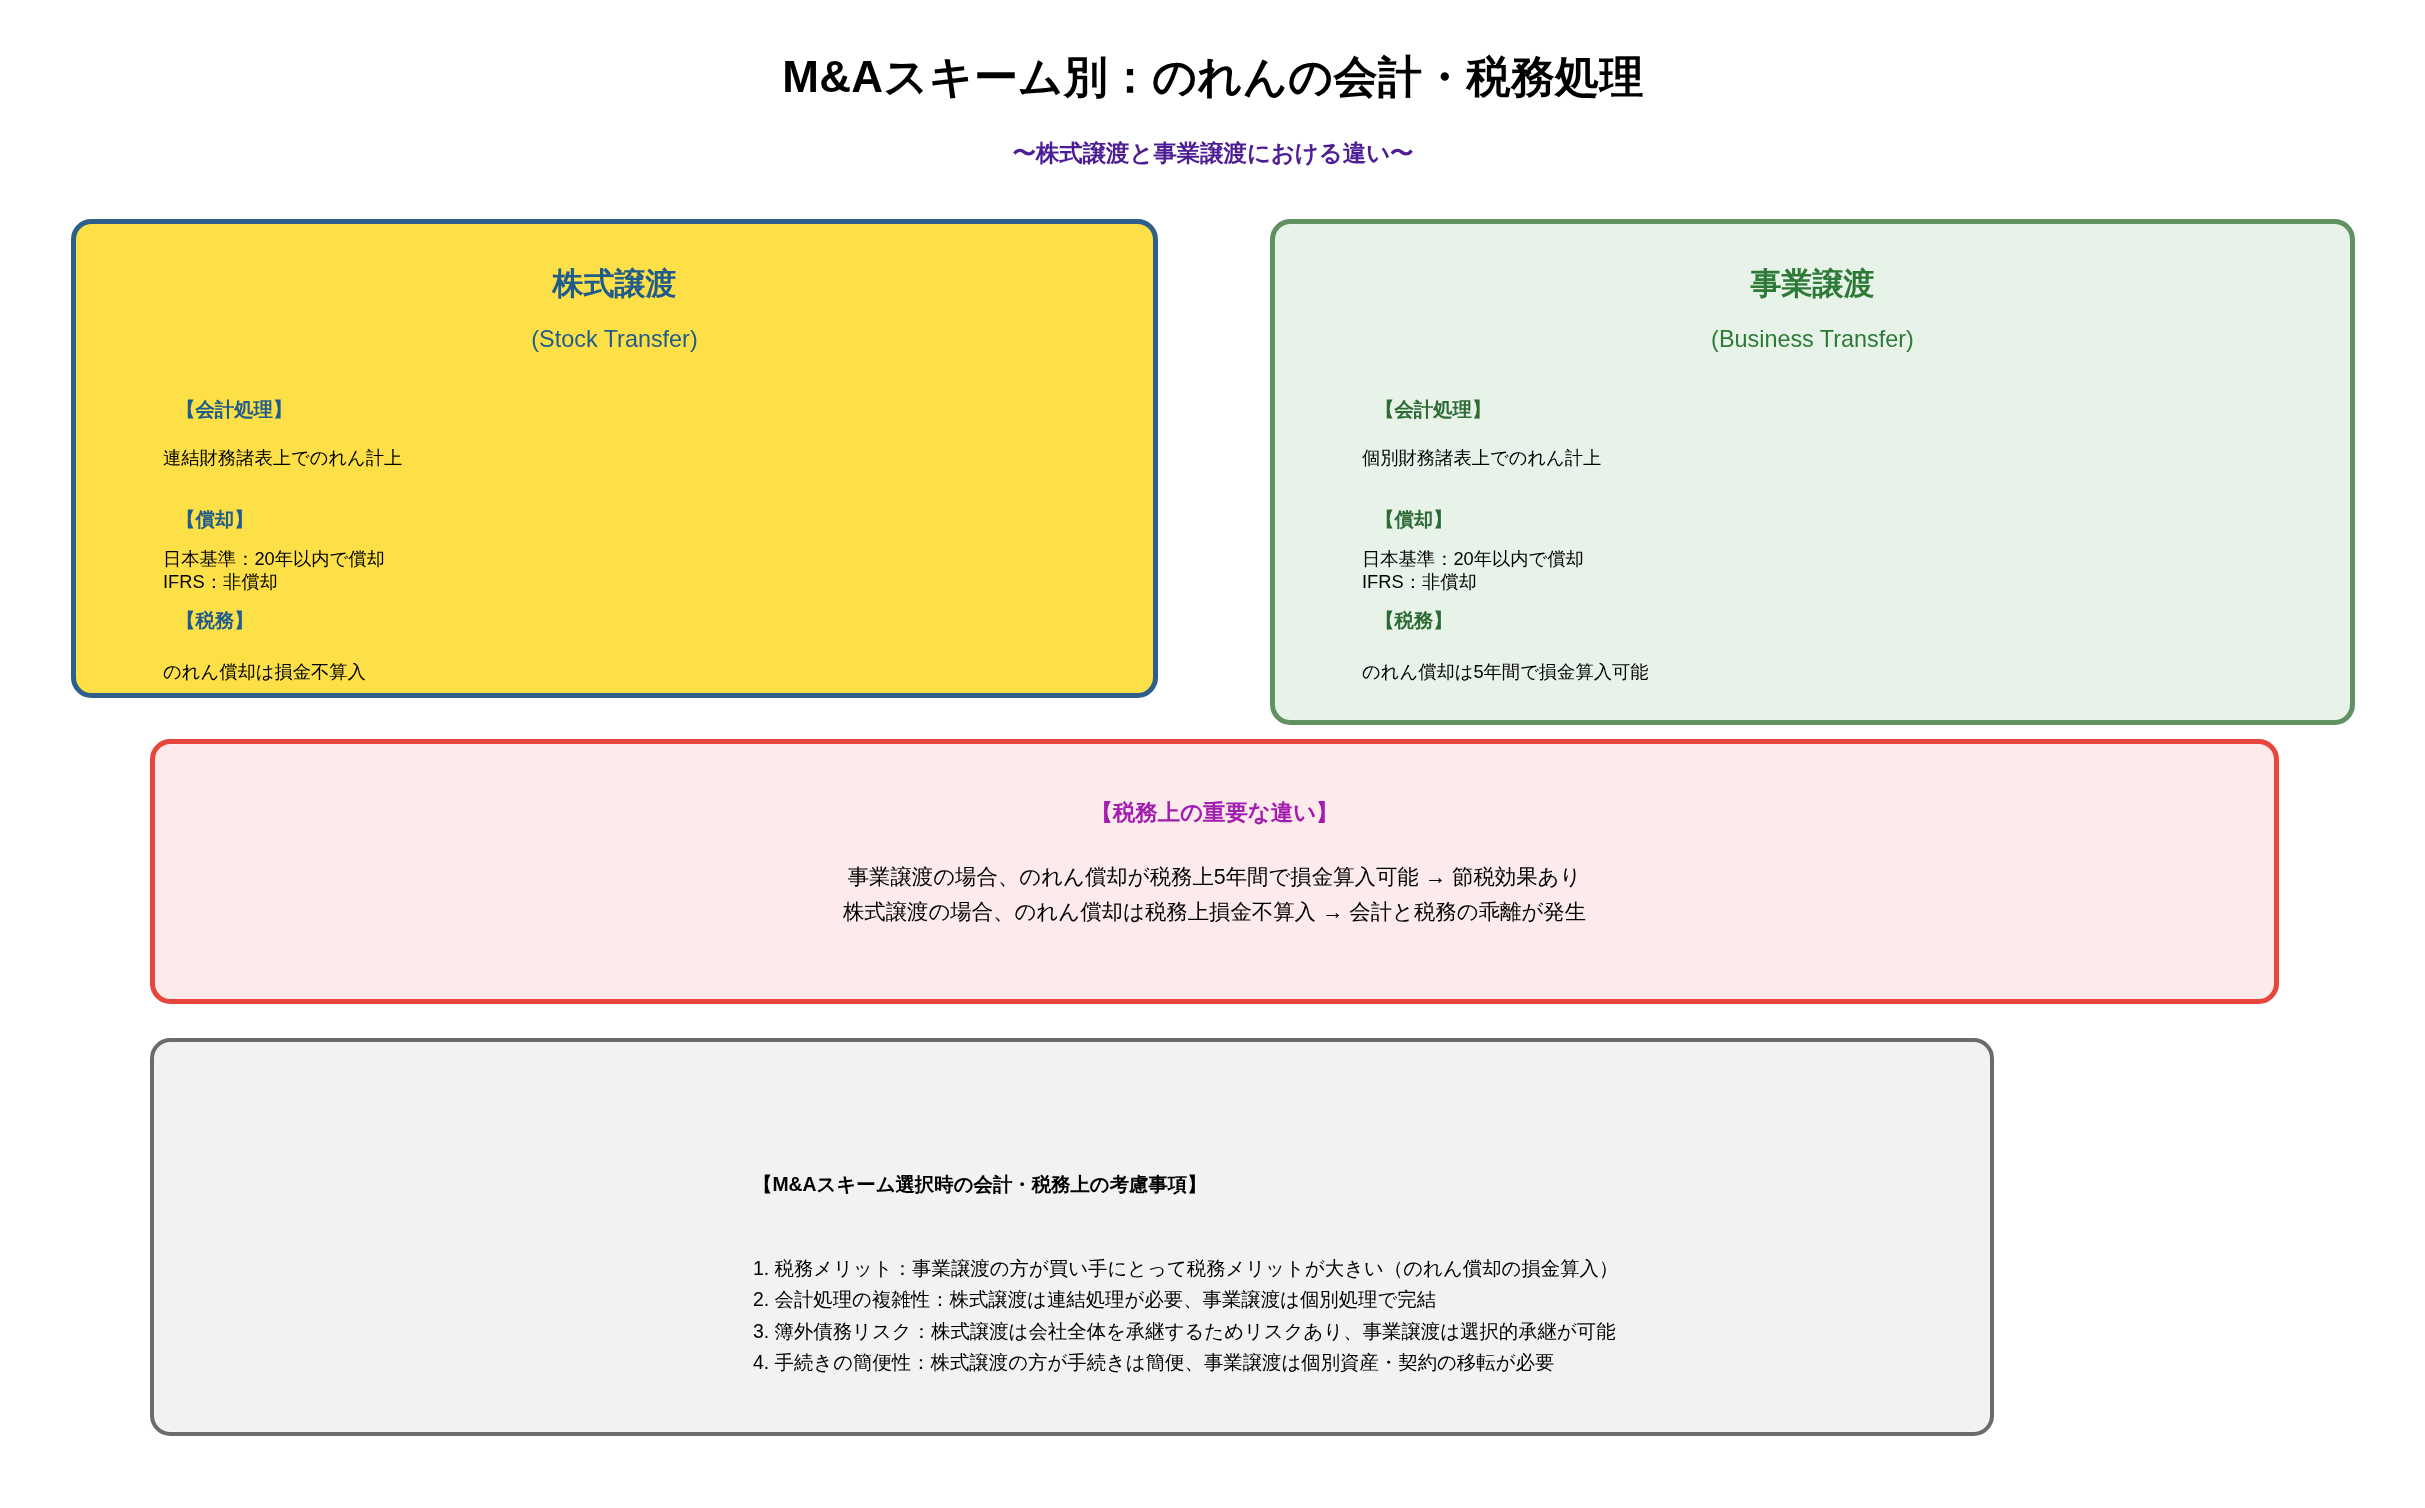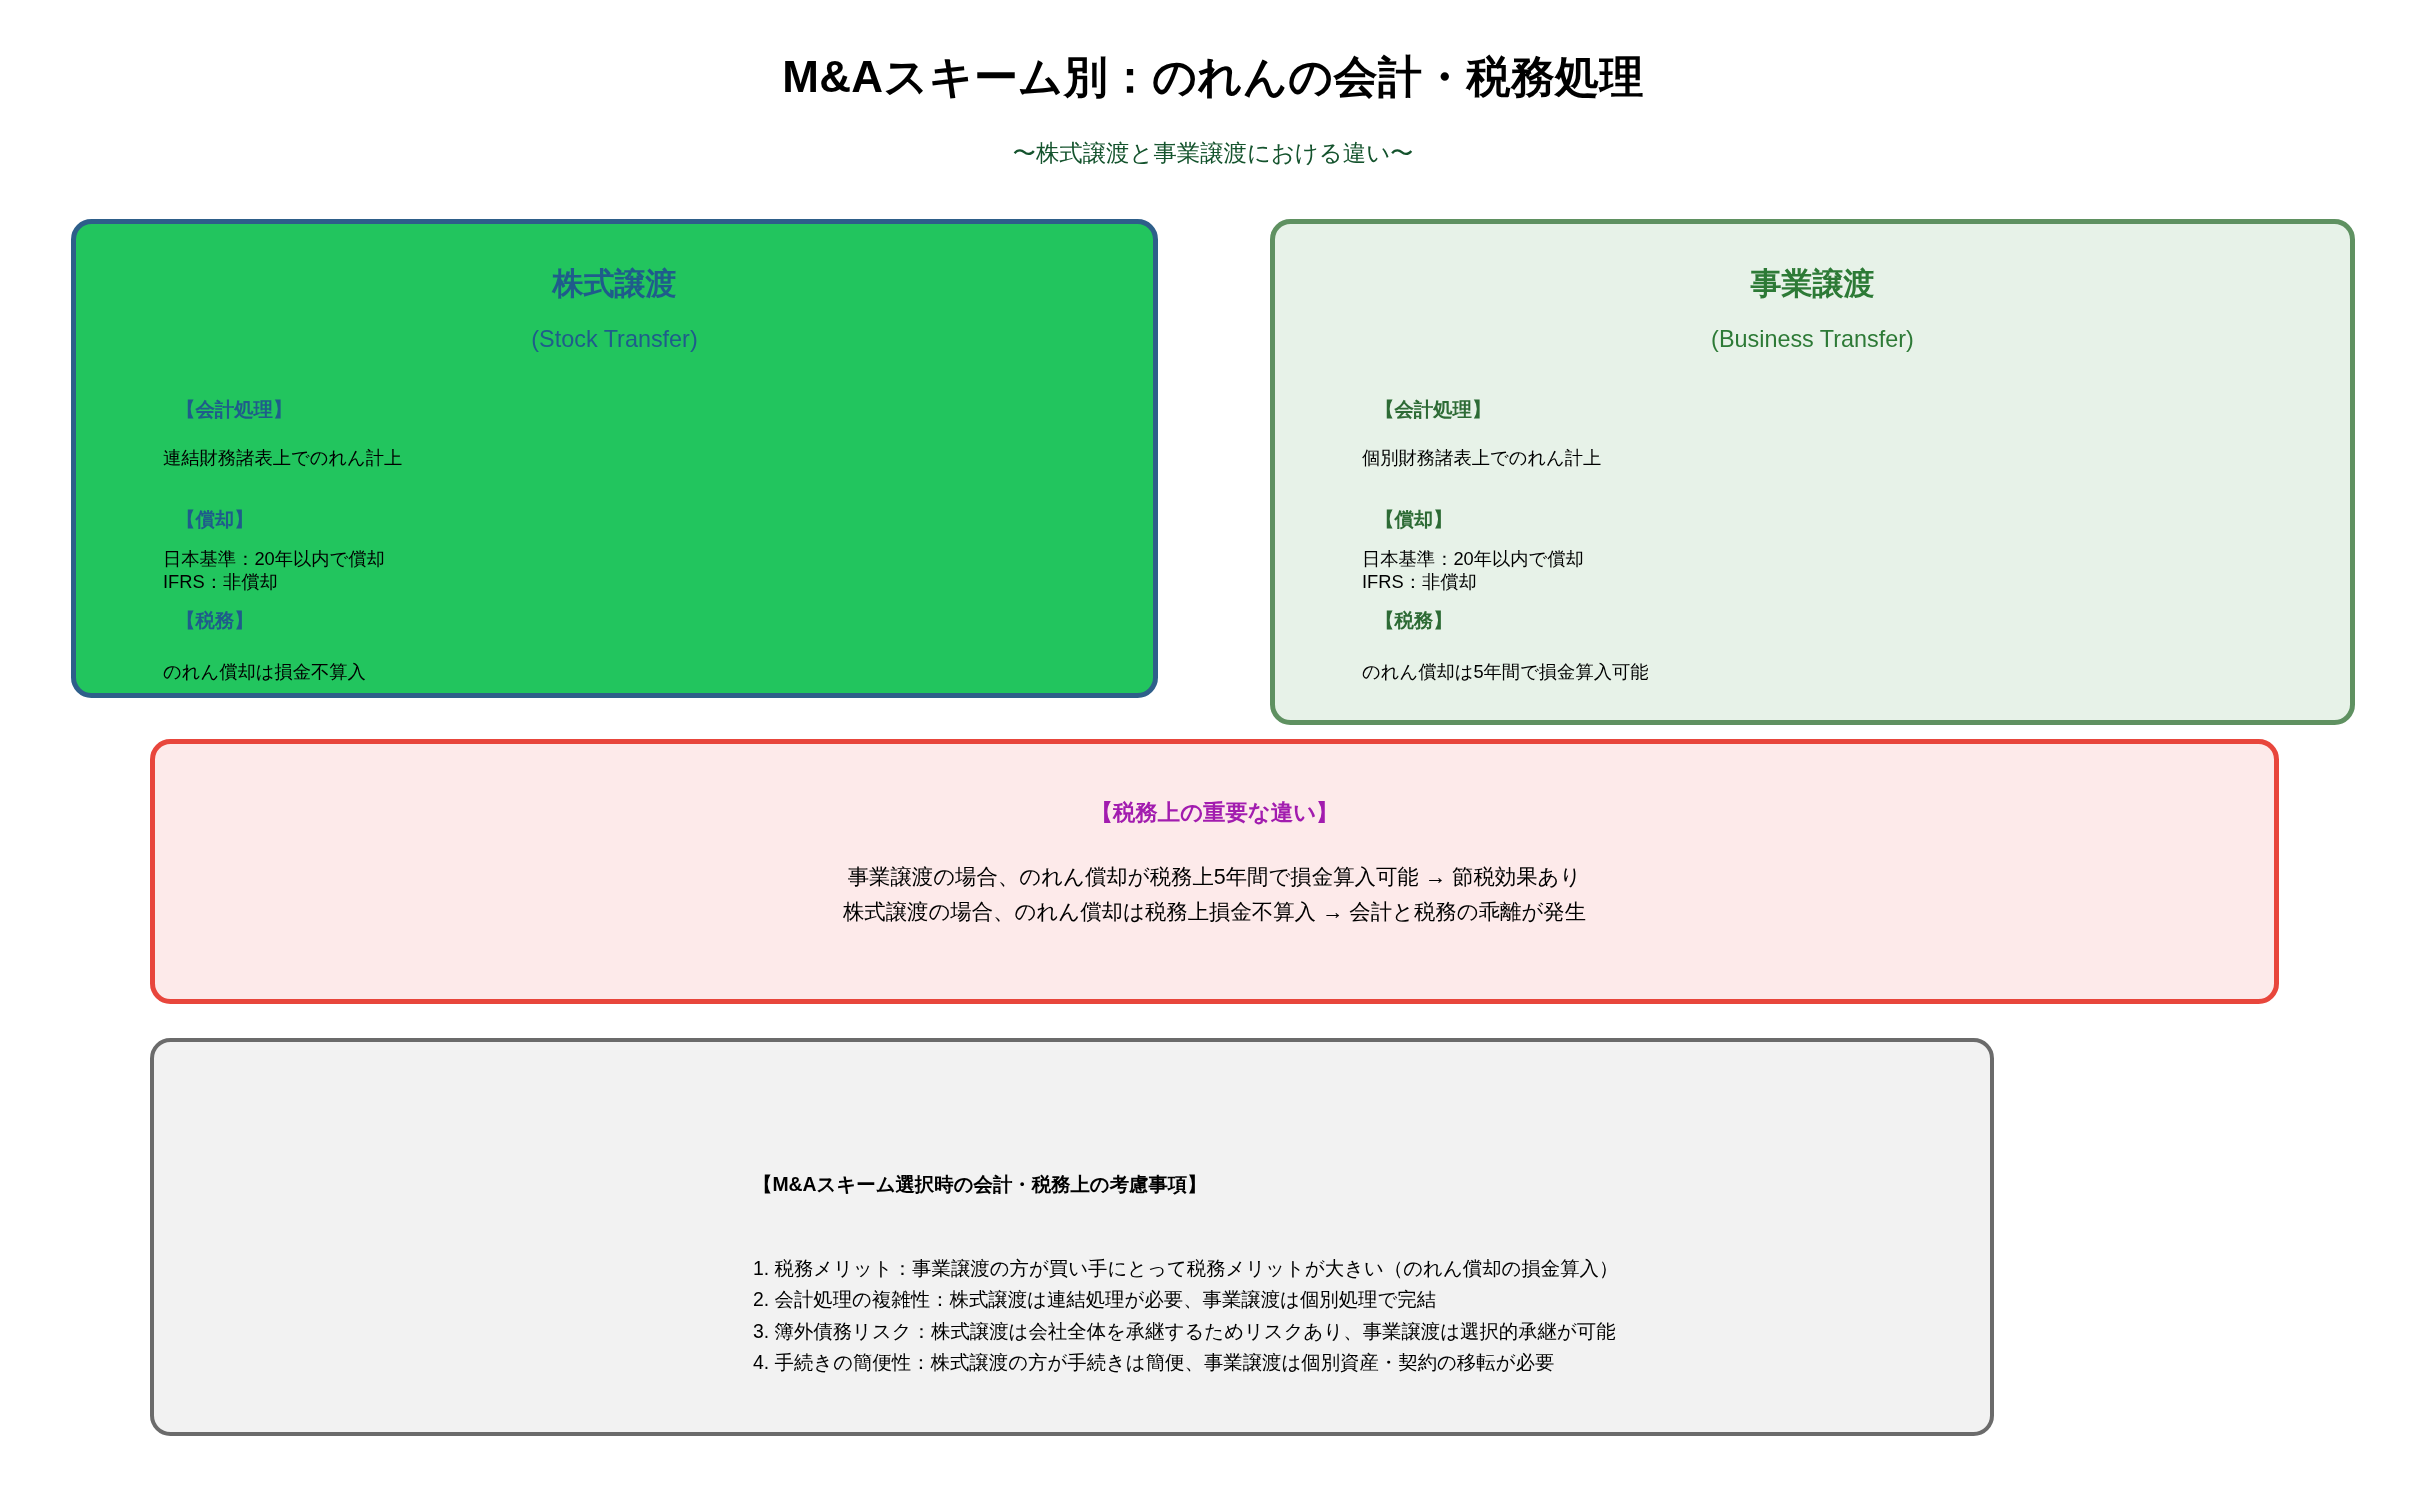--- a/index.html
+++ b/index.html
@@ -33,39 +33,39 @@
     letter-spacing: 0.3px;
     line-height: 1.1;
   }
   #subtitle {
     position: absolute;
     left: 0;
     top: 139px;
     width: 2426px;
     text-align: center;
     font-size: 23.4px;
-    font-weight: normal;
-    color: #14532d;
+    font-weight: bold;
+    color: #4c1d95;
     line-height: 1.2;
   }
 
   
   .panel {
     position: absolute;
     box-sizing: border-box;
     border-radius: 20.4px;
   }
 
   
   #panel-stock {
     left: 71px;
     top: 219px;
     width: 1087px;
     height: 479px;
-    background: #22c55e;
+    background: #fde047;
     border: 5.6px solid #2E5F8A;
   }
   #panel-business {
     left: 1270px;
     top: 219px;
     width: 1085px;
     height: 506px;
     background: #E7F2E8;
     border: 5.6px solid #5F9161;
   }

